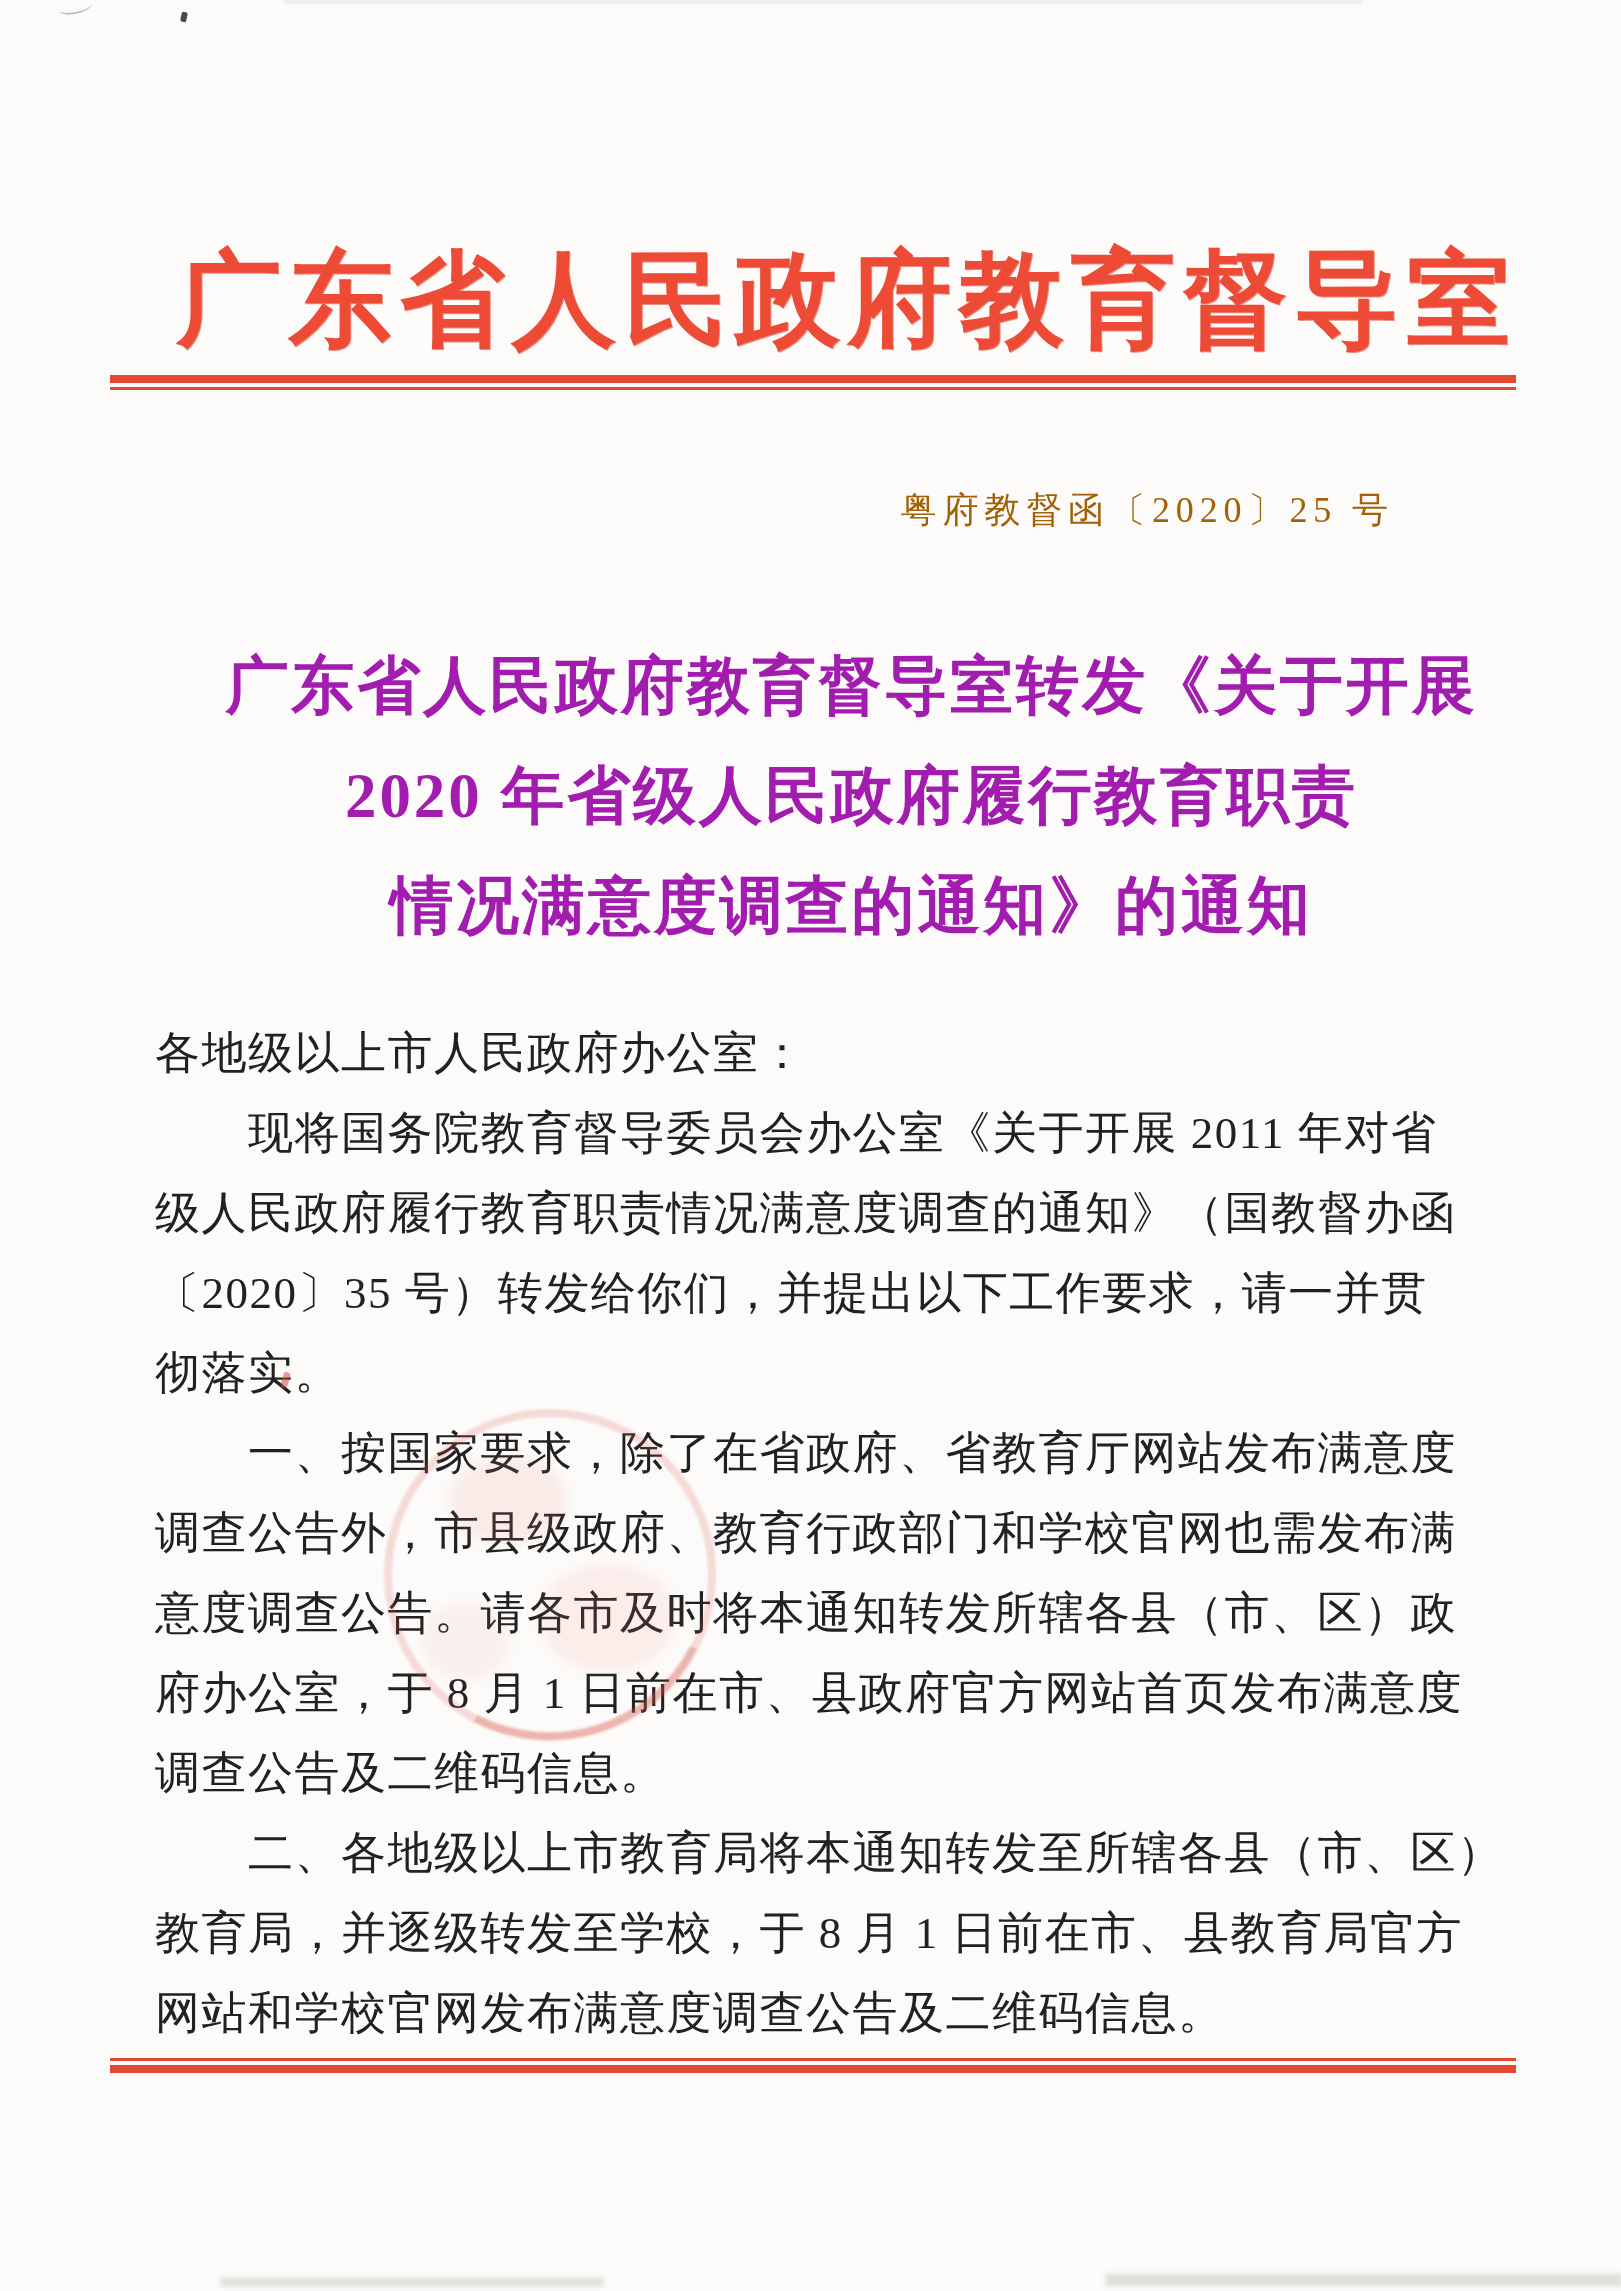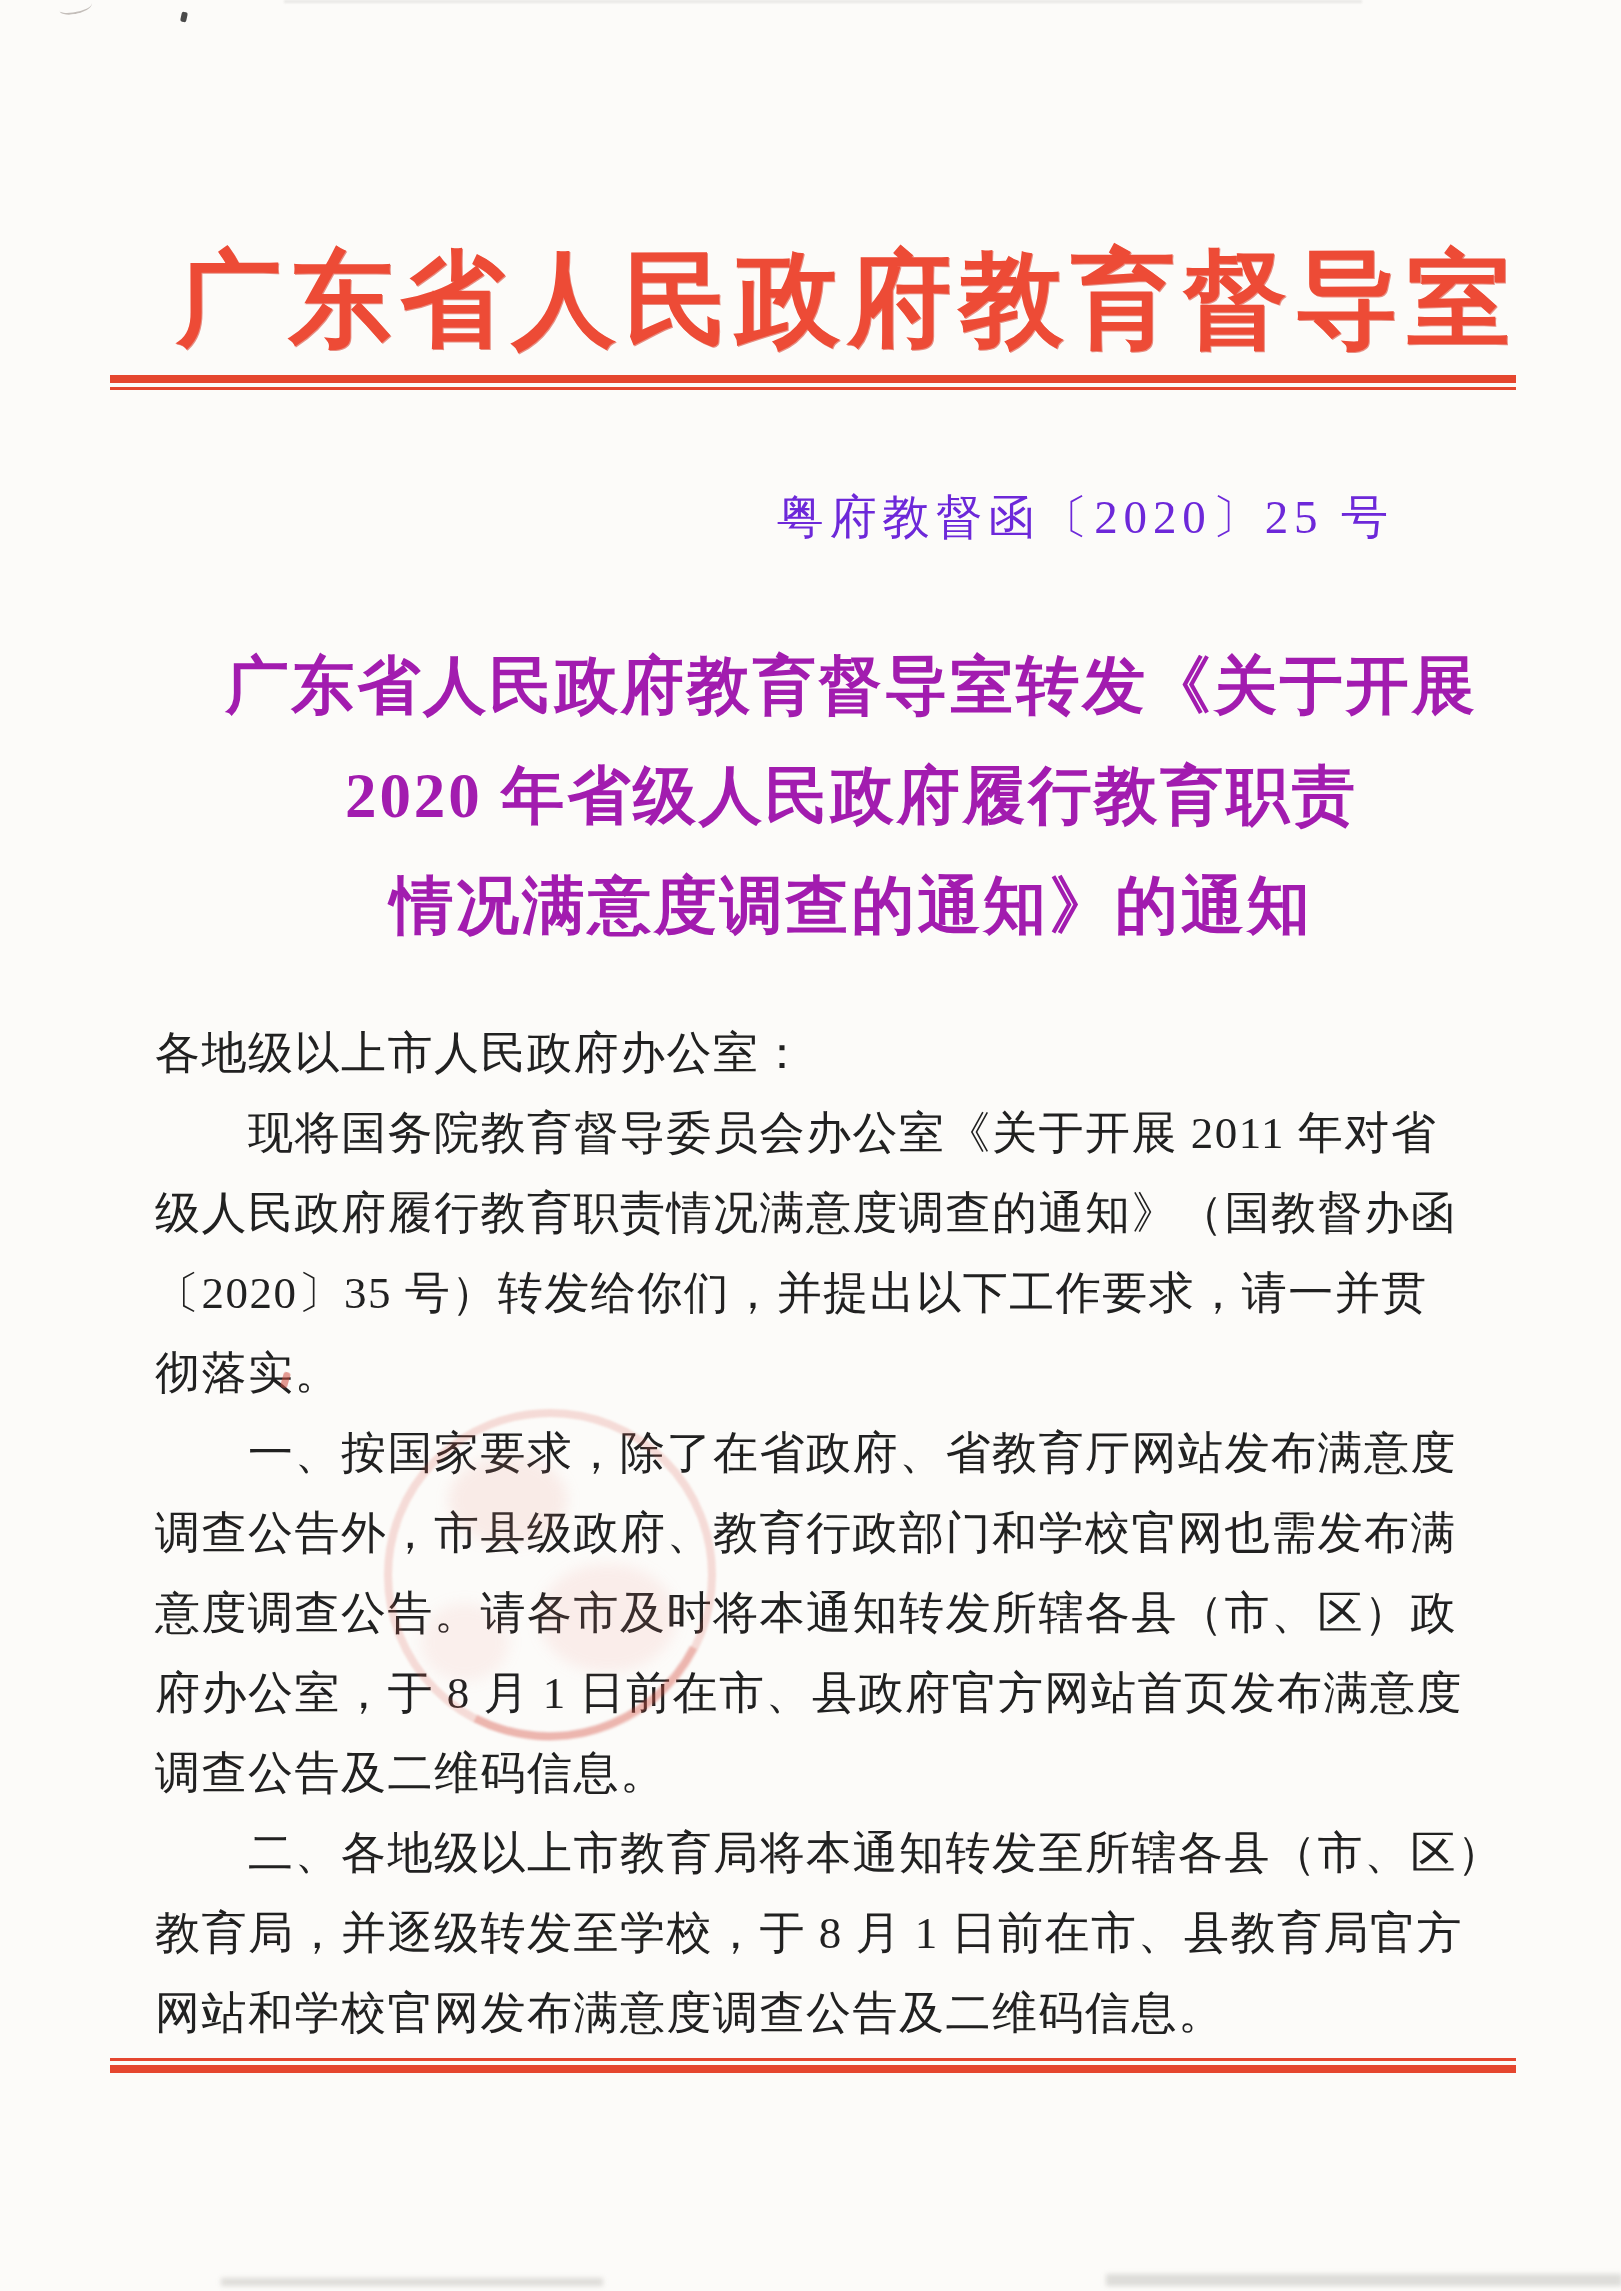--- a/index.html
+++ b/index.html
@@ -25,21 +25,21 @@
   }
   .rule{position:absolute;left:110px;width:1406px;}
   .rule-top{top:375px;}
   .rule-bottom{top:2058px;}
   .rule .thick{height:7.8px;background:#e5462f;}
   .rule .thin{height:2.9px;background:#e5462f;}
   .rule .gap{height:3.9px;background:transparent;}
   
   .doc-number{
     position:absolute;top:486px;right:227px;
-    font-size:47px;letter-spacing:5.9px;color:#6d28d9;
+    font-size:36px;letter-spacing:5.9px;color:#a16207;
     white-space:nowrap;
     font-family:Liberation Serif, serif;
   }
   
   .doc-title{
     position:absolute;top:631px;left:0;width:100%;
     text-align:center;color:#a21caf;
     font-size:63px;font-weight:bold;letter-spacing:2.9px;padding-left:41px;
   }
   .doc-title .doc-line{line-height:110px;white-space:nowrap;}

